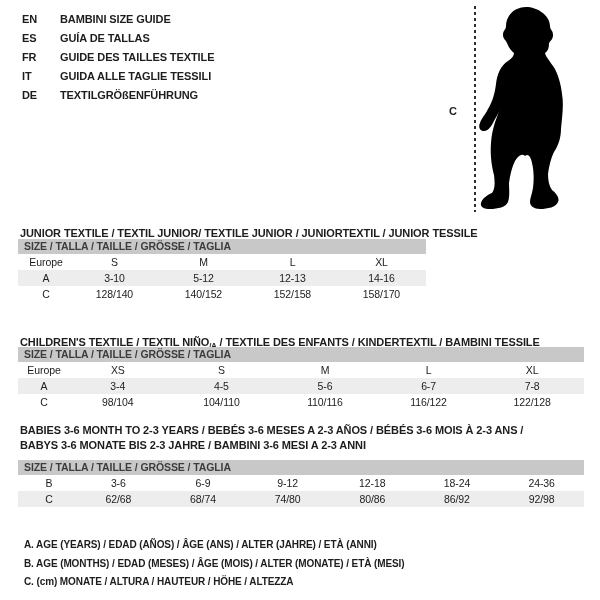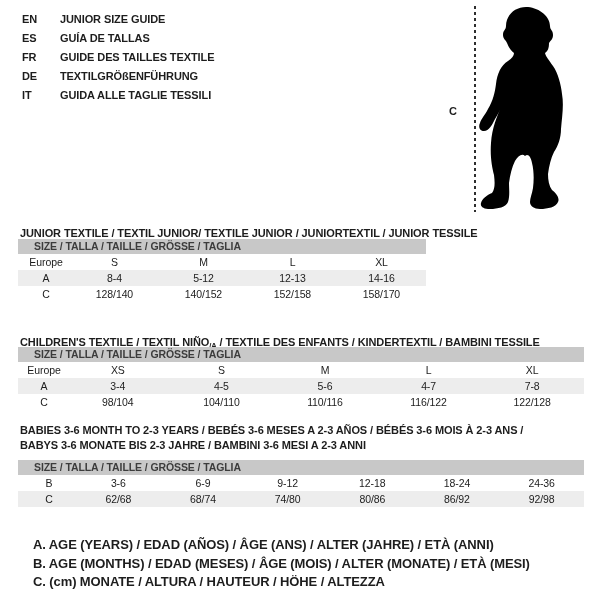--- a/index.html
+++ b/index.html
@@ -17,57 +17,57 @@
     background:repeating-linear-gradient(to bottom,#2e2e2e 0 3px,transparent 3px 6px);
   }
   .height-label{position:absolute;left:449px;top:105px;font-size:11px;font-weight:bold;}
   .baby{position:absolute;left:478px;top:4px;}
   
   .tbl-title{position:absolute;left:20px;font-size:11px;font-weight:bold;letter-spacing:-0.1px;white-space:nowrap;}
   .tbl-title .subA{font-size:7.5px;position:relative;top:2px;}
   .tbl-wrap{position:absolute;left:18px;}
   .size-bar{
     height:15px;background:#c8c8c8;color:#3c3c3c;font-size:10.5px;font-weight:bold;
-    line-height:15px;padding-left:16px;letter-spacing:-0.1px;
+    line-height:15px;padding-left:6px;letter-spacing:-0.1px;
   }
   table.size-table{border-collapse:collapse;table-layout:fixed;width:100%;}
   table.size-table td{
     height:16px;font-size:10.5px;text-align:center;vertical-align:middle;
     padding:0;color:#1c1c1c;letter-spacing:-0.1px;
   }
   table.size-table td.lbl{text-align:center;padding-left:4px;}
   table.size-table tr:nth-child(even){background:#ededed;}
   
-  .footnotes{position:absolute;left:33px;top:536px;font-size:13px;font-weight:bold;line-height:18.5px;letter-spacing:-0.1px;}
+  .footnotes{position:absolute;left:24px;top:536px;font-size:10px;font-weight:bold;line-height:18.5px;letter-spacing:-0.1px;}
 </style>
 </head>
 <body>
 
 <div class="page">
 
   <div class="lang-block">
     <div class="lang-row">
       <span class="lang-code">EN</span>
-      <span class="lang-title">JUNIOR SIZE GUIDE</span>
+      <span class="lang-title">BAMBINI SIZE GUIDE</span>
     </div>
     <div class="lang-row">
       <span class="lang-code">ES</span>
       <span class="lang-title">GUÍA DE TALLAS</span>
     </div>
     <div class="lang-row">
       <span class="lang-code">FR</span>
       <span class="lang-title">GUIDE DES TAILLES TEXTILE</span>
     </div>
     <div class="lang-row">
+      <span class="lang-code">IT</span>
+      <span class="lang-title">GUIDA ALLE TAGLIE TESSILI</span>
+    </div>
+    <div class="lang-row">
       <span class="lang-code">DE</span>
       <span class="lang-title">TEXTILGRÖßENFÜHRUNG</span>
-    </div>
-    <div class="lang-row">
-      <span class="lang-code">IT</span>
-      <span class="lang-title">GUIDA ALLE TAGLIE TESSILI</span>
     </div>
   </div>
 
   <div class="height-line"></div>
   <div class="height-label">C</div>
   <svg class="baby" width="96" height="210" viewBox="0 0 96 210">
     <path fill="#000000" d="M48 3
       C 37 3, 28 11, 28 22
       C 28 26, 25 26, 25 31
       C 25 35, 28 36, 29 39
@@ -120,21 +120,21 @@
       <tbody>
           <tr>
         <td class="lbl">Europe</td>
         <td>S</td>
         <td>M</td>
         <td>L</td>
         <td>XL</td>
       </tr>
       <tr>
         <td class="lbl">A</td>
-        <td>8-4</td>
+        <td>3-10</td>
         <td>5-12</td>
         <td>12-13</td>
         <td>14-16</td>
       </tr>
       <tr>
         <td class="lbl">C</td>
         <td>128/140</td>
         <td>140/152</td>
         <td>152/158</td>
         <td>158/170</td>
@@ -162,21 +162,21 @@
         <td>S</td>
         <td>M</td>
         <td>L</td>
         <td>XL</td>
       </tr>
       <tr>
         <td class="lbl">A</td>
         <td>3-4</td>
         <td>4-5</td>
         <td>5-6</td>
-        <td>4-7</td>
+        <td>6-7</td>
         <td>7-8</td>
       </tr>
       <tr>
         <td class="lbl">C</td>
         <td>98/104</td>
         <td>104/110</td>
         <td>110/116</td>
         <td>116/122</td>
         <td>122/128</td>
       </tr>

